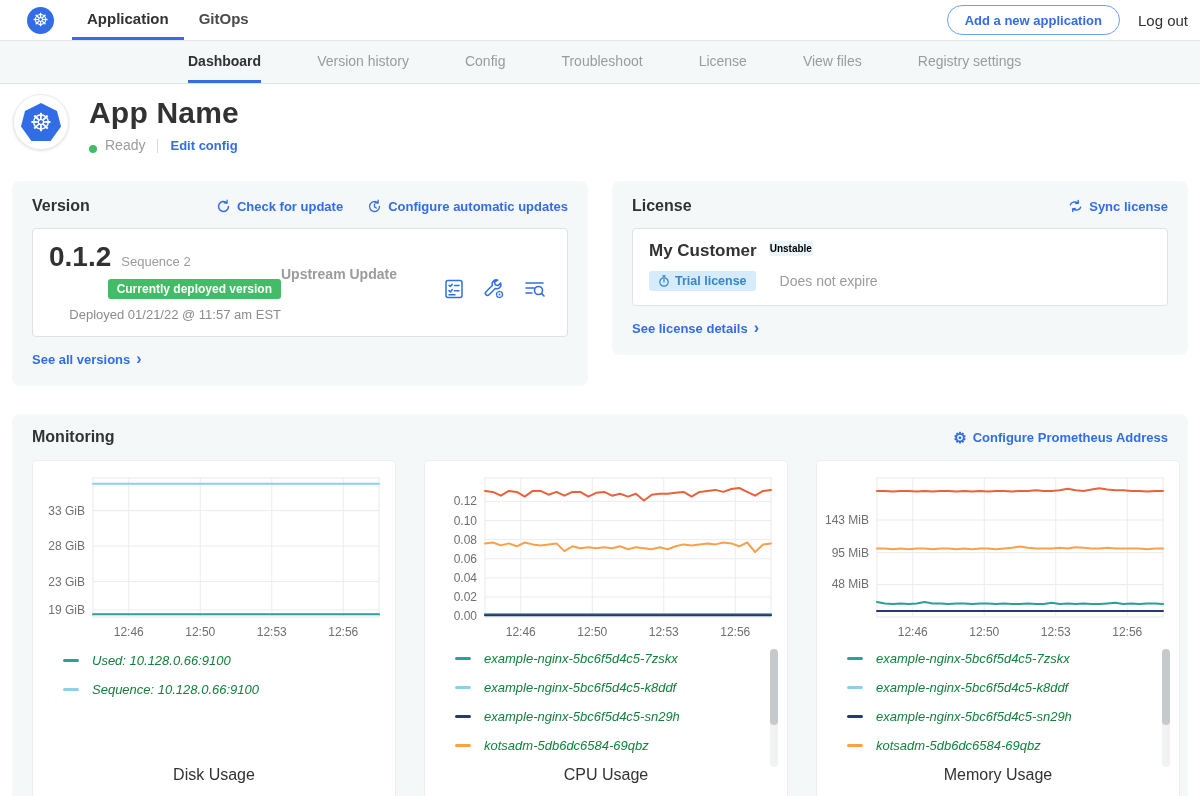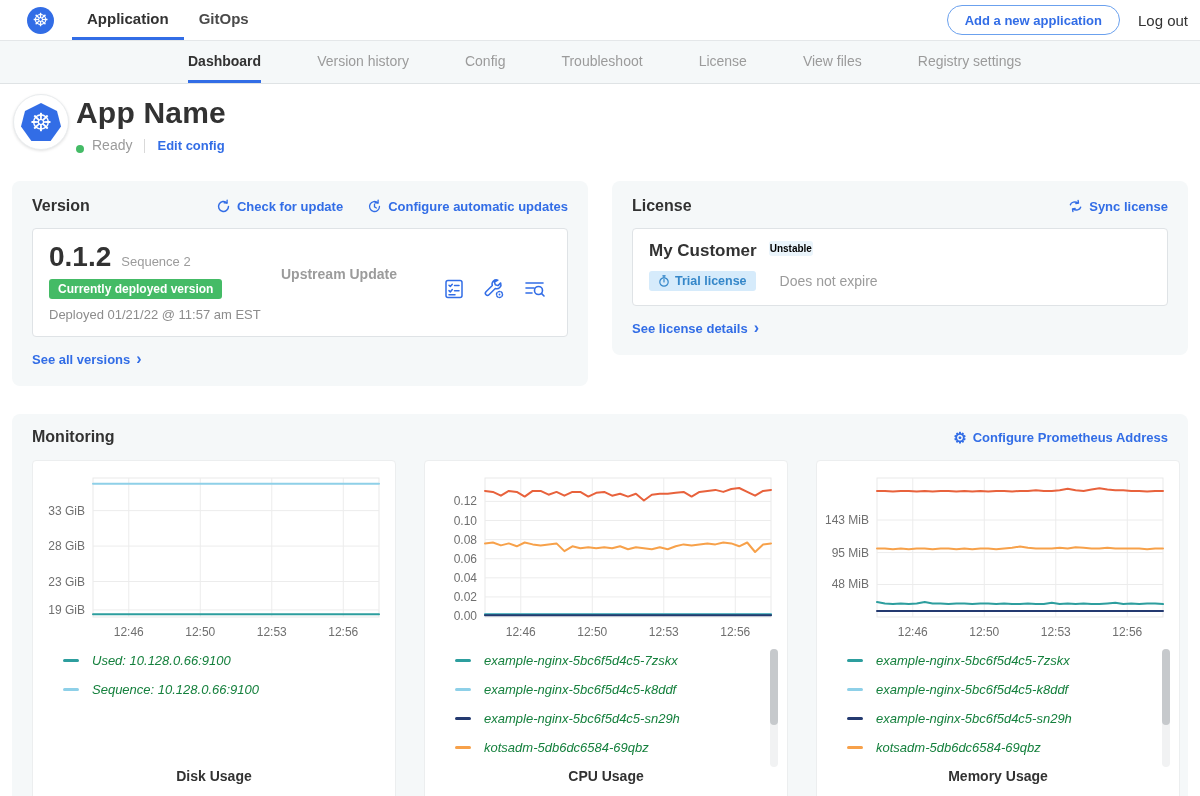--- a/index.html
+++ b/index.html
@@ -26,42 +26,42 @@
     border-bottom:3px solid transparent; cursor:pointer; }
   .subnav-tab.active { color:#323232; font-weight:700; border-bottom-color:#326de6; }
 
   
   .app-header { display:flex; padding:10px 0 0 13px; background:#fff; height:85px; }
   .app-logo-ring { width:56px; height:56px; border-radius:50%; background:#fff; border:1px solid #e9ecee;
     box-shadow:0 1px 3px rgba(0,0,0,.12); display:flex; align-items:center; justify-content:center; }
   .app-logo-hept { width:40px; height:38px; background:#326de6; color:#fff;
     clip-path:polygon(50% 0%,90% 21%,100% 62%,74% 100%,26% 100%,0% 62%,10% 21%);
     display:flex; align-items:center; justify-content:center; font-size:25px; line-height:1; }
-  .app-meta { margin-left:7px; padding-top:2px; }
+  .app-meta { margin-left:20px; padding-top:2px; }
   .app-title { font-size:30px; font-weight:700; color:#323232; letter-spacing:.2px; }
   .app-status-row { display:flex; align-items:flex-end; margin-top:7px; gap:8px; }
   .status-dot { width:8px; height:8px; border-radius:50%; background:#44bb66; }
   .status-text { font-size:14px; color:#9b9b9b; }
   .vdiv { width:1px; height:14px; background:#d9d9d9; margin:0 4px; }
   .link { color:#326de6; font-weight:700; font-size:13px; text-decoration:none; cursor:pointer;
     display:inline-flex; align-items:center; gap:6px; }
   .chev { font-size:16px; font-weight:700; line-height:1; transform:translateY(-1px); }
 
   
   .cards-row { display:flex; gap:24px; margin:12px 12px 0 12px; align-items:flex-start; }
   .panel { background:#f5f8f9; border-radius:8px; padding:16px 20px 18px 20px; }
   .panel-version { width:576px; }
   .panel-license { width:576px; }
   .panel-head { display:flex; align-items:center; }
   .panel-title { font-size:16px; font-weight:700; color:#323232; }
   .panel-actions { margin-left:auto; display:flex; gap:24px; align-items:center; }
   .white-box { background:#fff; border:1px solid #dfe3e6; border-radius:4px; margin-top:13px; }
 
   .version-box { display:flex; padding:12px 20px 14px 16px; }
-  .v-left { width:232px; }
+  .v-left { width:232px;text-align:right; }
   .v-num-row { display:flex; align-items:baseline; gap:10px; }
   .v-num { font-size:28px; font-weight:800; color:#323232; }
   .v-seq { font-size:13px; color:#9b9b9b; }
   .deployed-badge { display:inline-block; margin-top:6px; background:#44bb66; color:#fff; font-size:12px;
     font-weight:700; padding:3px 9px; border-radius:3px; }
   .v-deployed { margin-top:8px; font-size:13px; color:#8c8c8c; }
   .v-source { flex:1; font-size:14px; font-weight:700; color:#9b9b9b; margin-top:25px; }
   .v-icons { display:flex; align-items:center; gap:17px; margin-top:14px; }
   .v-icons svg { display:block; cursor:pointer; }
   .panel-foot { margin-top:13px; }
@@ -81,21 +81,21 @@
   .charts-row { display:flex; gap:28px; margin-top:14px; }
   .chart-card { flex:1; background:#fff; border:1px solid #eceeef; border-radius:4px; height:343px;
     padding:10px 8px 12px 8px; display:flex; flex-direction:column; position:relative; }
   .legend { margin:9px 0 0 22px; }
   .legend-item { display:flex; align-items:center; gap:13px; height:16px; margin-bottom:13px; }
   .legend-swatch { width:16px; height:3px; border-radius:2px; flex:0 0 auto; }
   .legend-label { font-size:13px; color:#15803d; white-space:nowrap;font-style:italic; }
   .legend-scrollbar { position:absolute; right:9px; top:188px; width:8px; height:118px;
     background:#f1f2f3; border-radius:4px; }
   .legend-scrollbar .thumb { width:8px; height:76px; background:#c6c9cc; border-radius:4px; cursor:pointer; }
-  .chart-title { margin-top:auto; text-align:center; font-size:14px; font-weight:700; color:#323232; padding-bottom:6px; }
+  .chart-title { margin-top:auto; text-align:center; font-size:16px; font-weight:400; color:#323232; padding-bottom:6px; }
 
   .gear-glyph { font-size:15px; line-height:1; }
   .icon-blue { color:#326de6; }
 </style>
 </head>
 <body>
 
 <header class="topnav">
   <div class="brand">
     <div class="brand-logo">☸</div>

